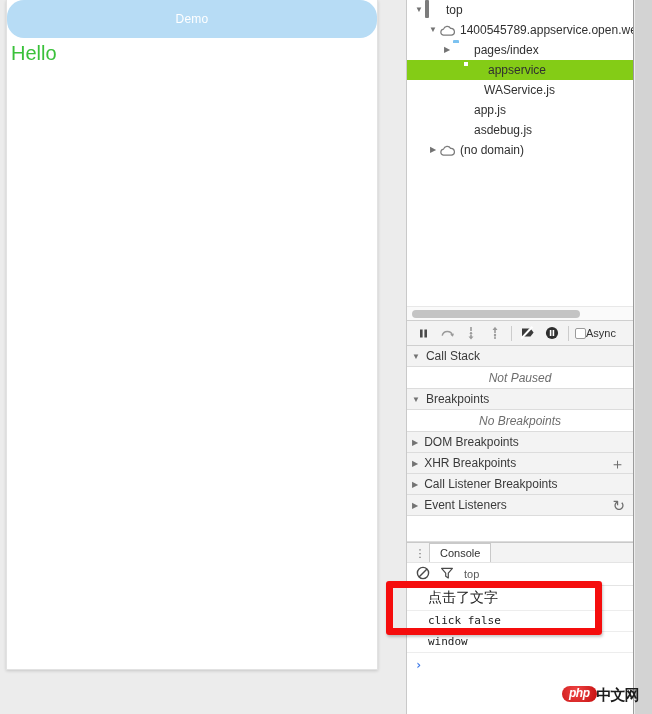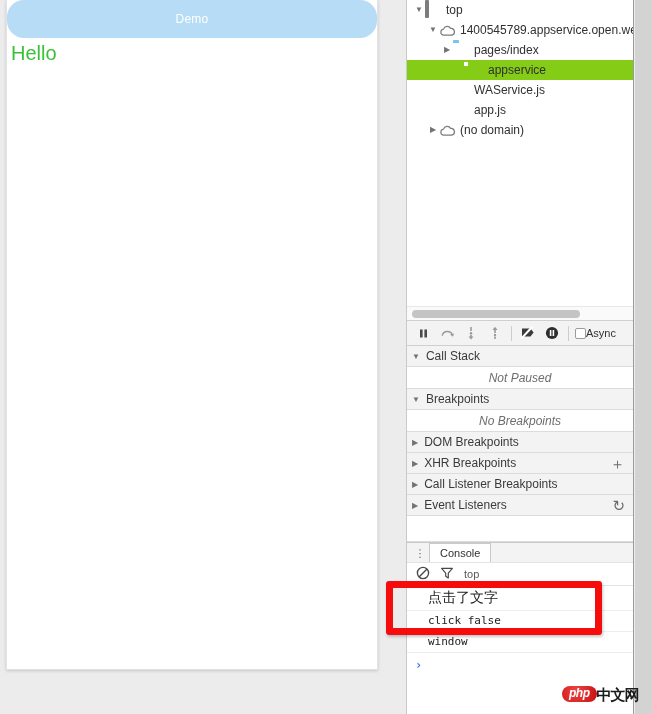--- a/index.html
+++ b/index.html
@@ -352,29 +352,34 @@
           <div class="tree-row" style="padding-left: 34px;">
             <span class="twisty">▶</span>
             <span class="tree-ico"><span class="ico-folder"></span></span>
             <span>pages/index</span>
           </div>
           <div class="tree-row selected" style="padding-left: 48px;">
             <span class="twisty empty"></span>
             <span class="tree-ico"><span class="ico-doc gray"><span class="pg"></span><span class="corner"></span></span></span>
             <span>appservice</span>
           </div>
-          <div class="tree-row" style="padding-left: 34px;">
+          <div class="tree-row" style="padding-left: 44px;">
             <span class="twisty empty"></span>
             <span class="tree-ico"><span class="ico-doc"><span class="pg"></span><span class="corner"></span></span></span>
             <span>WAService.js</span>
           </div>
           <div class="tree-row" style="padding-left: 34px;">
             <span class="twisty empty"></span>
             <span class="tree-ico"><span class="ico-doc"><span class="pg"></span><span class="corner"></span></span></span>
             <span>app.js</span>
+          </div>
+          <div class="tree-row" style="padding-left: 34px;">
+            <span class="twisty empty"></span>
+            <span class="tree-ico"><span class="ico-doc"><span class="pg"></span><span class="corner"></span></span></span>
+            <span>asdebug.js</span>
           </div>
           <div class="tree-row" style="padding-left: 20px;">
             <span class="twisty">▶</span>
             <span class="tree-ico"><span class="ico-cloud"><svg width="16" height="11" viewBox="0 0 16 11">
                   <path d="M4.3 10.2 A3.1 3.1 0 0 1 4.5 4.1 A3.9 3.9 0 0 1 11.6 3.4 A2.9 2.9 0 0 1 12.4 10.2 Z" fill="none" stroke="#7c7c7c" stroke-width="1.2" stroke-linejoin="round"></path>
                 </svg></span></span>
             <span>(no domain)</span>
           </div>
         </div>
       <div class="navigator-scroll">

